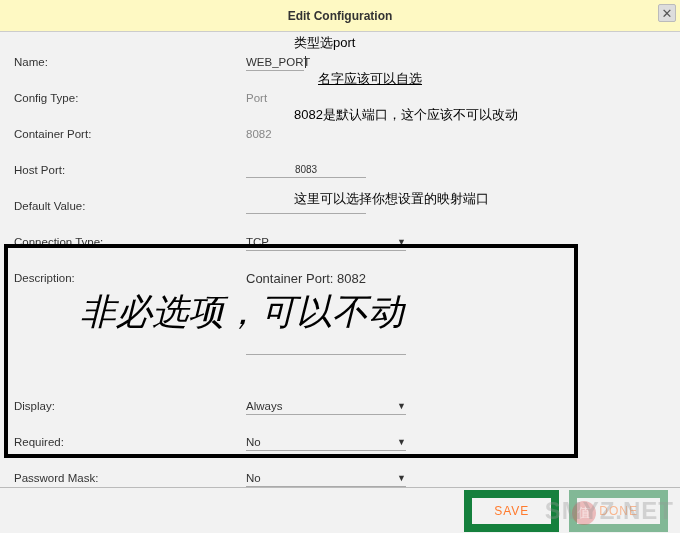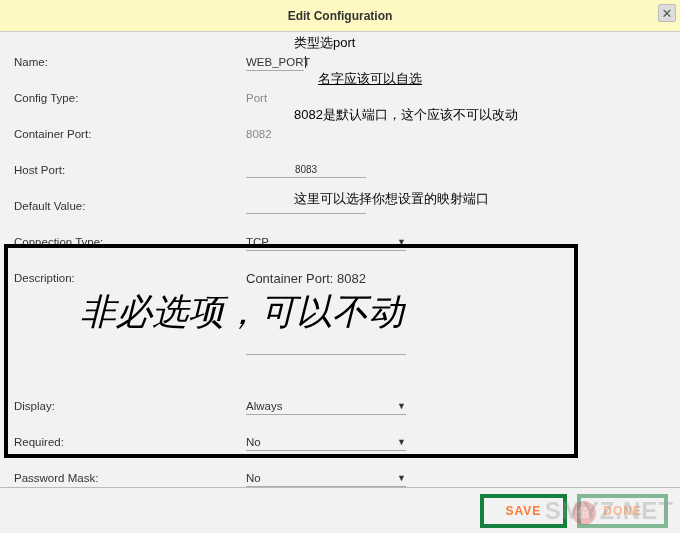--- a/index.html
+++ b/index.html
@@ -139,24 +139,24 @@
       height: 46px;
       border-top: 1px solid #bbb;
       display: flex;
       justify-content: flex-end;
       align-items: center;
       padding-right: 12px;
       gap: 10px;
       background: #f2f2f2;
     }
     .btn {
-      border: 4px solid #15803d;
+      border: 8px solid #15803d;
       padding: 6px 22px;
       font-size: 12px;
-      font-weight: bold;
+      font-weight: normal;
       letter-spacing: 1px;
       cursor: pointer;
       text-transform: uppercase;
       background: transparent;
     }
     .btn-save { color: #ff7b2e; background: transparent; }
     .btn-done { color: #ff7b2e; background: transparent; opacity: 0.5; }
     .watermark {
       position: absolute;
       right: 6px;

